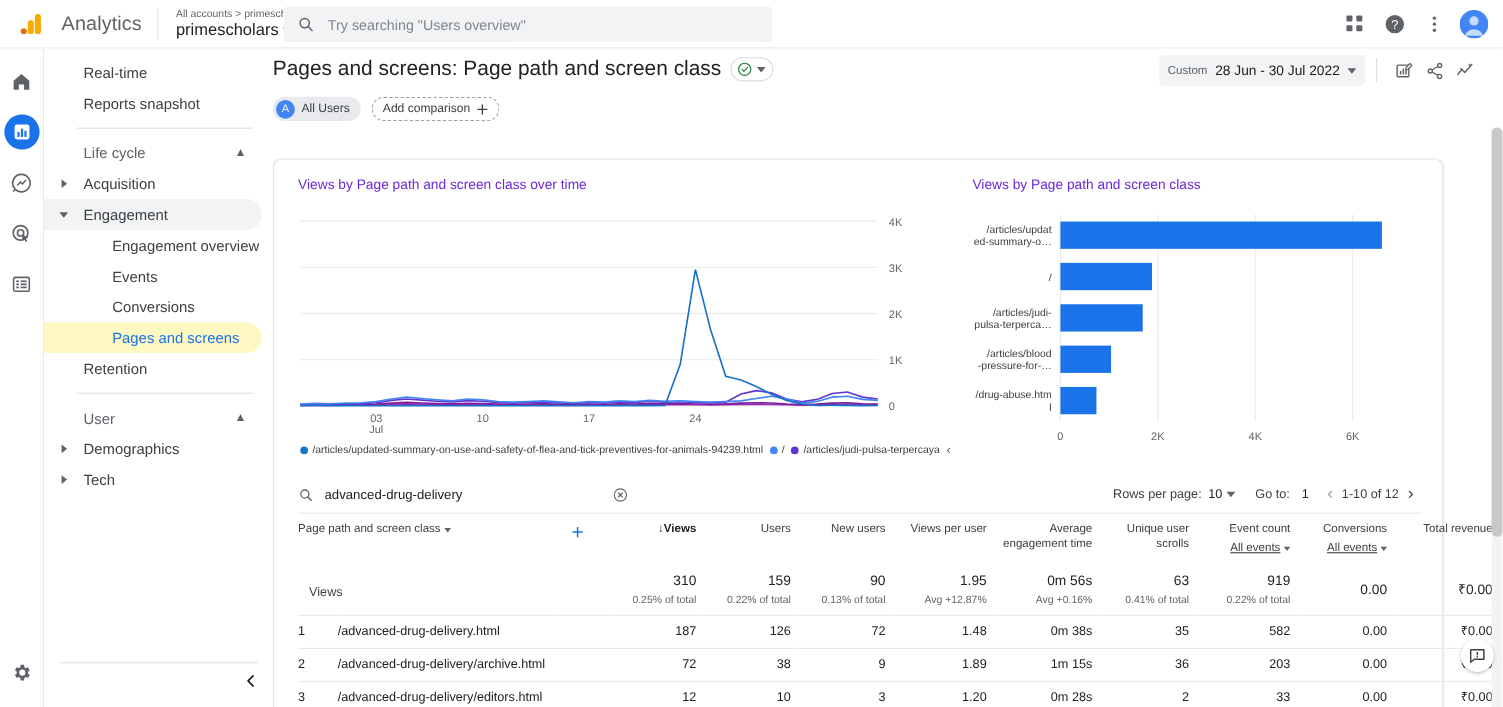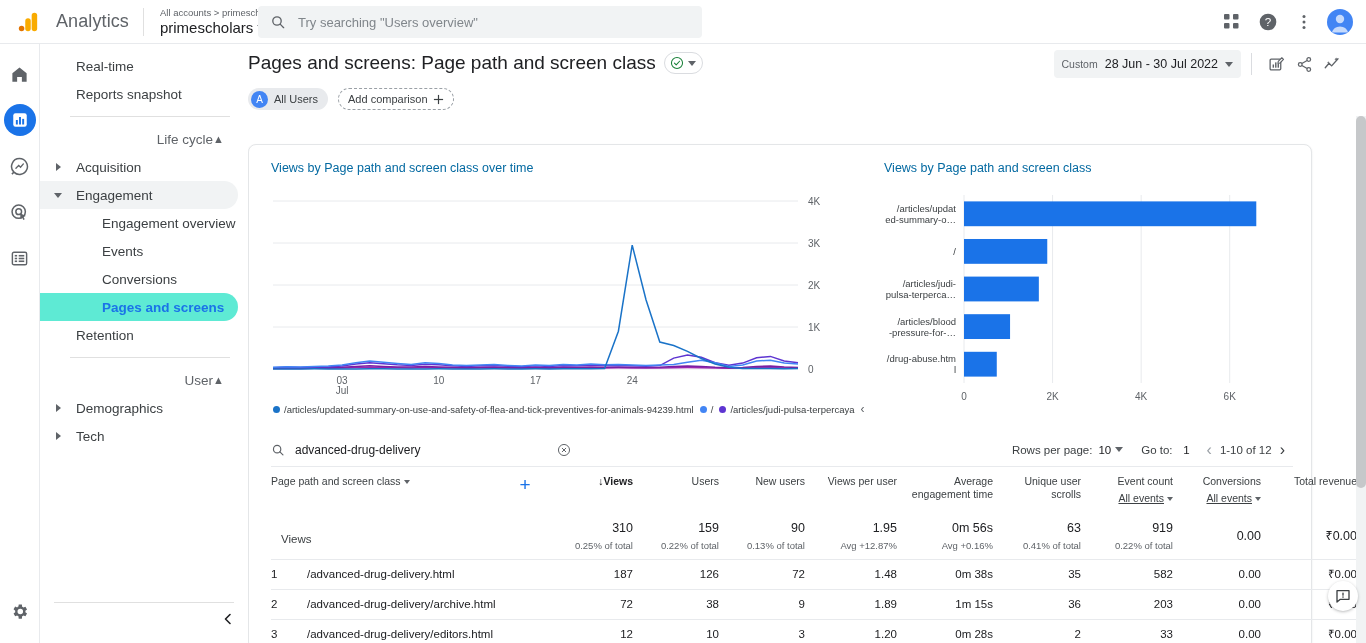--- a/index.html
+++ b/index.html
@@ -52,22 +52,22 @@
   
   .nav {
     position: absolute; left: 40px; top: 44px; width: 208px; height: 599px;
     background: #fff; padding-top: 8px; font-size: 13.5px; color: #202124;
   }
   .nav-item {
     height: 28px; display: flex; align-items: center; border-radius: 0 14px 14px 0;
     padding-left: 36px; margin-right: 10px; cursor: pointer; color: #3c4043; white-space: nowrap;
   }
   .nav-item.lvl2 { padding-left: 36px; }
-  .nav-item.selected { background: #5eead4; color: #1a73e8; font-weight: 700; }
-  .nav-item.grouphdr { color: #5f6368; justify-content: flex-end; padding-right: 14px; }
+  .nav-item.selected { background: #fef9c3; color: #1a73e8; font-weight: 400; }
+  .nav-item.grouphdr { color: #5f6368; justify-content: space-between; padding-right: 14px; }
   .nav-sep { height: 1px; background: #e0e0e0; margin: 8px 18px 8px 30px; }
   .tri-right { width: 0; height: 0; border-top: 4px solid transparent; border-bottom: 4px solid transparent; border-left: 5px solid #5f6368; position: absolute; left: 16px; }
   .tri-down { width: 0; height: 0; border-left: 4px solid transparent; border-right: 4px solid transparent; border-top: 5px solid #5f6368; position: absolute; left: 14px; }
   .nav-row { position: relative; }
   .chev-up { color: #5f6368; font-size: 11px; }
   .collapse-row { position: absolute; bottom: 18px; left: 0; width: 208px; }
   .collapse-sep { height: 1px; background: #e0e0e0; margin: 0 14px 10px 14px; }
   .collapse-btn { display: flex; justify-content: flex-end; padding-right: 14px; cursor: pointer; color: #202124; font-size: 15px; }
 
   
@@ -106,21 +106,21 @@
   }
 
   
   .cards { position: absolute; left: 0px; top: 100px; width: 1064px; display: flex; gap: 0; }
   .card {
     background: #fff; border: 1px solid #e4e6e8; border-radius: 8px;
     box-shadow: 0 1px 2px rgba(60,64,67,.12);
   }
   .card-main { width: 1064px; padding: 0; }
   .charts-row { display: flex; padding: 16px 16px 4px 22px; }
-  .chart-title { font-size: 12.5px; color: #0369a1; margin-bottom: 8px; }
+  .chart-title { font-size: 12.5px; color: #6d28d9; margin-bottom: 8px; }
   .chart-left { width: 595px; }
   .chart-right { width: 420px; margin-left: 18px; }
 
   svg.plot { display: block; }
   .legend { display: flex; align-items: center; gap: 6px; font-size: 9.5px; color: #3c4043; margin-top: 4px; padding-left: 2px; white-space: nowrap; overflow: hidden; }
   .lg-item { display: flex; align-items: center; gap: 4px; }
   .lg-dot { width: 7px; height: 7px; border-radius: 50%; flex: 0 0 auto; }
   .legend-arrows { display: flex; gap: 10px; margin-left: auto; color: #5f6368; font-size: 12px; padding-right:2px;}
 
   

